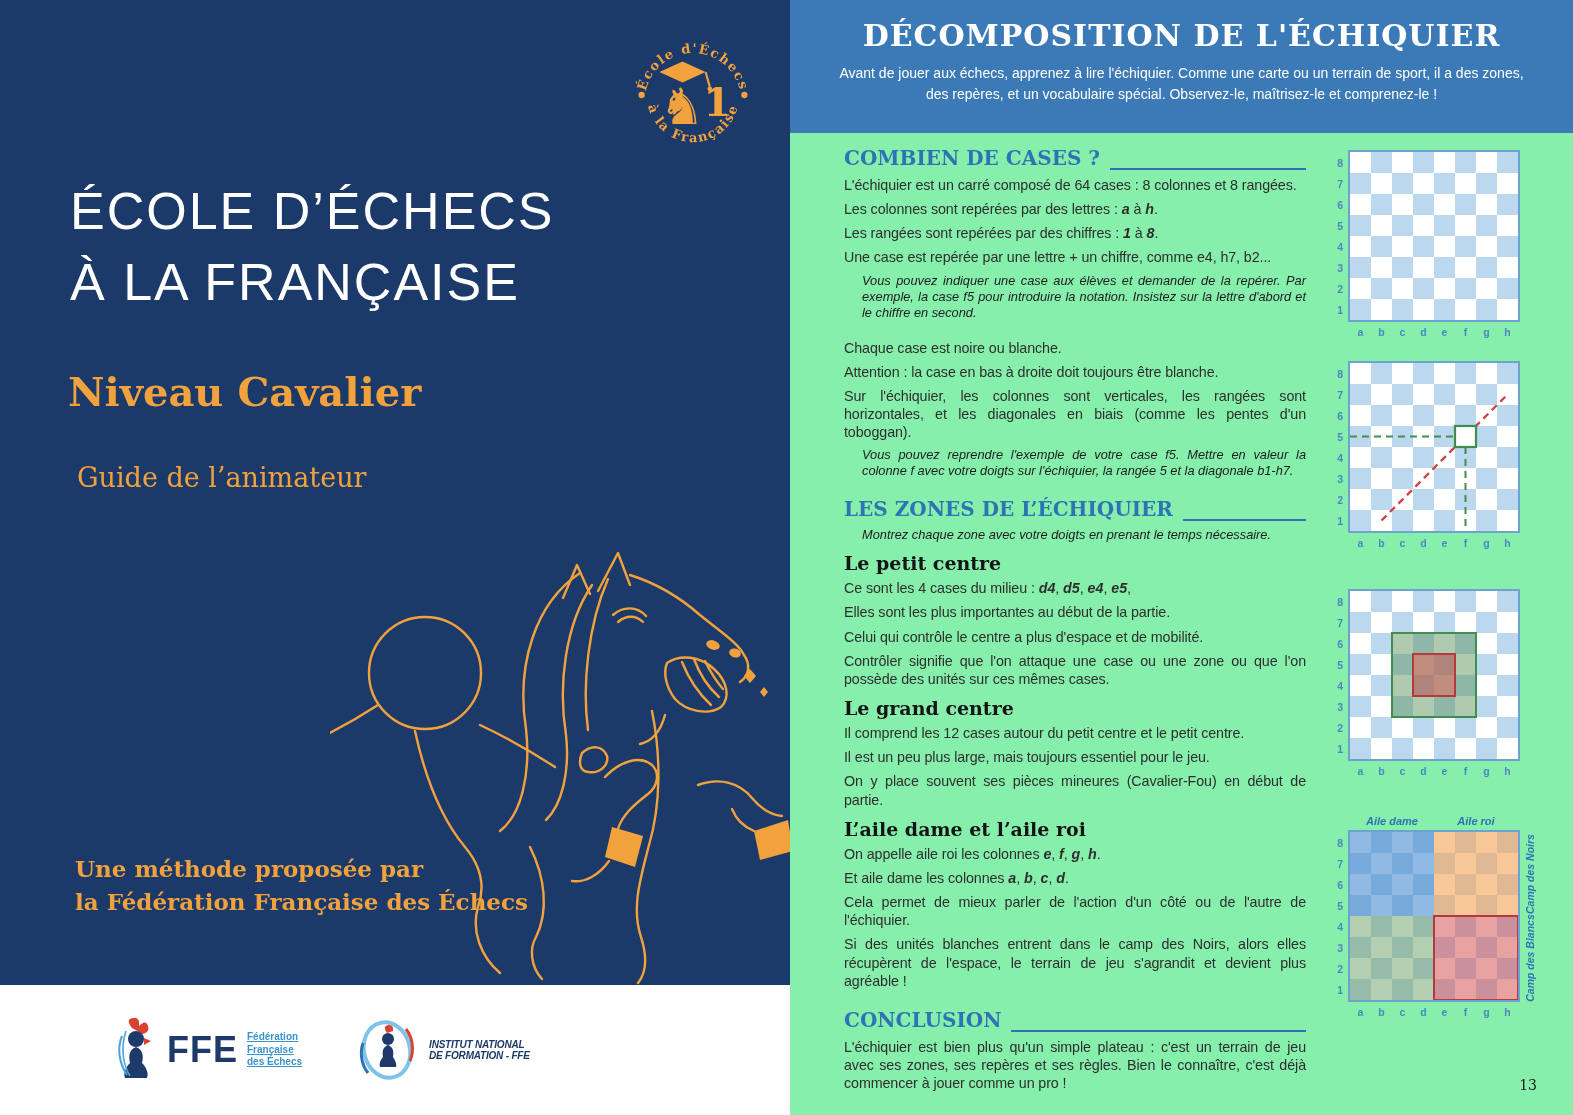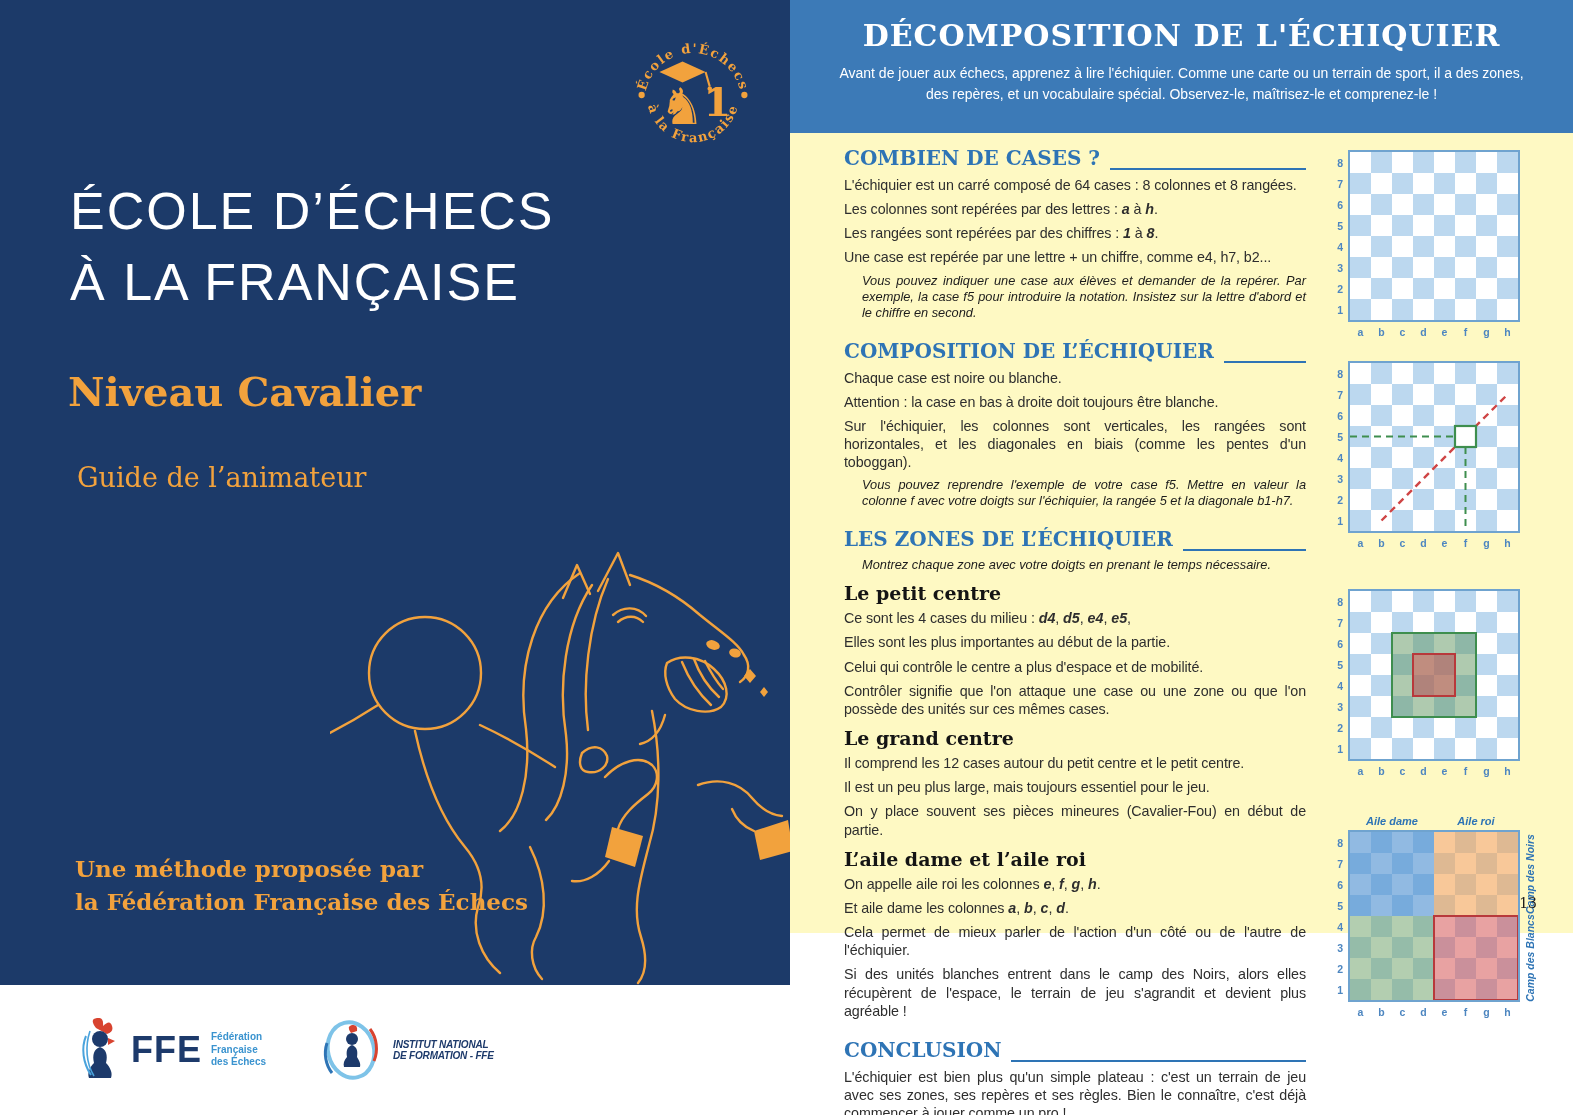--- a/index.html
+++ b/index.html
@@ -12,30 +12,30 @@
               letter-spacing:2px;line-height:1.36;white-space:nowrap;}
   .level-title{position:absolute;left:68px;top:368px;color:#f2a23d;
                font-family:"DejaVu Serif",serif;font-weight:bold;font-size:40px;}
   .level-sub{position:absolute;left:77px;top:420px;color:#f2a23d;
              font-family:"DejaVu Serif",serif;font-size:27px;margin-top:42px;}
   .method{position:absolute;left:75px;top:852px;color:#f2a23d;
           font-family:"DejaVu Serif",serif;font-weight:bold;font-size:23px;line-height:1.45;}
   .illustration{position:absolute;left:330px;top:515px;width:460px;height:470px;}
   
   .left-footer{position:absolute;left:0;top:985px;width:790px;height:130px;background:#ffffff;
-               display:flex;align-items:center;gap:52px;padding-left:80px;box-sizing:border-box;}
+               display:flex;align-items:center;gap:52px;padding-left:116px;box-sizing:border-box;}
   .logo{display:flex;align-items:center;gap:9px;}
   .logo-abbr{font-weight:bold;color:#1d3a6b;letter-spacing:1px;}
   .ffe-abbr{font-size:36px;}
   .eef-abbr{font-size:30px;line-height:1;}
-  .ffe-small{font-size:10px;font-weight:bold;color:#3a93cf;line-height:1.25;}
+  .ffe-small{font-size:10px;font-weight:bold;color:#3a93cf;line-height:1.25;text-decoration:underline;}
   .eef-small{font-size:13px;font-weight:bold;color:#3a93cf;line-height:1.25;font-family:"DejaVu Serif",serif;}
   .inf-text{font-size:10px;font-weight:bold;font-style:italic;color:#1d3a6b;line-height:1.15;letter-spacing:-0.2px;}
   
-  .right-page{position:absolute;left:790px;top:0;width:783px;height:933px;background:#fef9c3;}
+  .right-page{position:absolute;left:790px;top:0;width:783px;height:1115px;background:#86efac;}
   .banner{position:absolute;left:0;top:0;width:100%;height:133px;background:#3c7ab7;color:#ffffff;text-align:center;}
   .banner h2{margin:18px 0 10px;font-family:"DejaVu Serif",serif;font-weight:bold;font-size:30px;letter-spacing:1px;}
   .banner p{margin:0 auto;width:700px;font-size:14px;line-height:1.5;}
   .text-col{position:absolute;left:54px;top:146px;width:462px;}
   .section + .section{margin-top:18px;}
   .sec-head{display:flex;align-items:flex-end;gap:10px;color:#2e74b5;
             font-family:"DejaVu Serif",serif;font-weight:bold;font-size:20px;margin:0 0 6px;}
   .sec-head .rule{flex:1;height:2px;background:#2e74b5;margin-top:2px;}
   p.body{font-size:14.3px;letter-spacing:-0.1px;line-height:1.27;margin:0 0 6px;color:#2e2e2e;text-align:justify;}
   p.note{font-size:12.8px;font-style:italic;line-height:1.25;margin:2px 0 8px 18px;color:#1c1c1c;text-align:justify;}
@@ -169,24 +169,20 @@
             <span>COMBIEN DE CASES ?</span>
             <div class="rule"></div>
           </div>
           <p class="body">L'échiquier est un carré composé de 64 cases : 8 colonnes et 8 rangées.</p>
           <p class="body">Les colonnes sont repérées par des lettres : <b><i>a</i></b> à <b><i>h</i></b>.</p>
           <p class="body">Les rangées sont repérées par des chiffres : <b><i>1</i></b> à <b><i>8</i></b>.</p>
           <p class="body">Une case est repérée par une lettre + un chiffre, comme e4, h7, b2...</p>
           <p class="note">Vous pouvez indiquer une case aux élèves et demander de la repérer. Par exemple, la case f5 pour introduire la notation. Insistez sur la lettre d'abord et le chiffre en second.</p>
         </section>
         <section class="section">
-          <div class="sec-head">
-            <span>COMPOSITION DE L’ÉCHIQUIER</span>
-            <div class="rule"></div>
-          </div>
           <p class="body">Chaque case est noire ou blanche.</p>
           <p class="body">Attention : la case en bas à droite doit toujours être blanche.</p>
           <p class="body">Sur l'échiquier, les colonnes sont verticales, les rangées sont horizontales, et les diagonales en biais (comme les pentes d'un toboggan).</p>
           <p class="note">Vous pouvez reprendre l'exemple de votre case f5. Mettre en valeur la colonne f avec votre doigts sur l'échiquier, la rangée 5 et la diagonale b1-h7.</p>
         </section>
         <section class="section">
           <div class="sec-head">
             <span>LES ZONES DE L’ÉCHIQUIER</span>
             <div class="rule"></div>
           </div>

